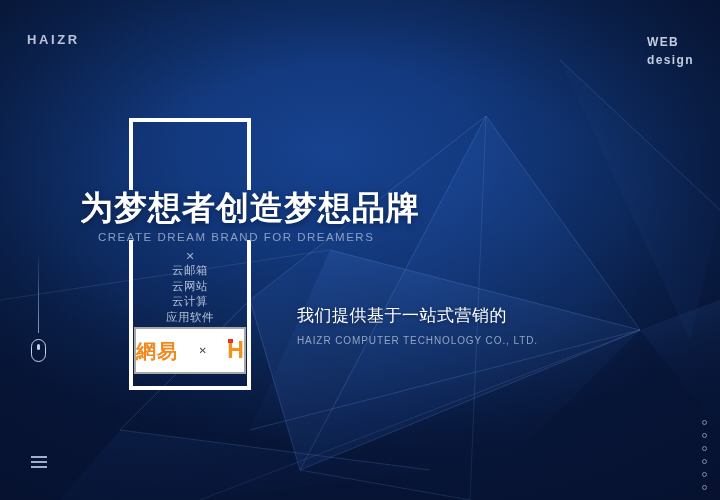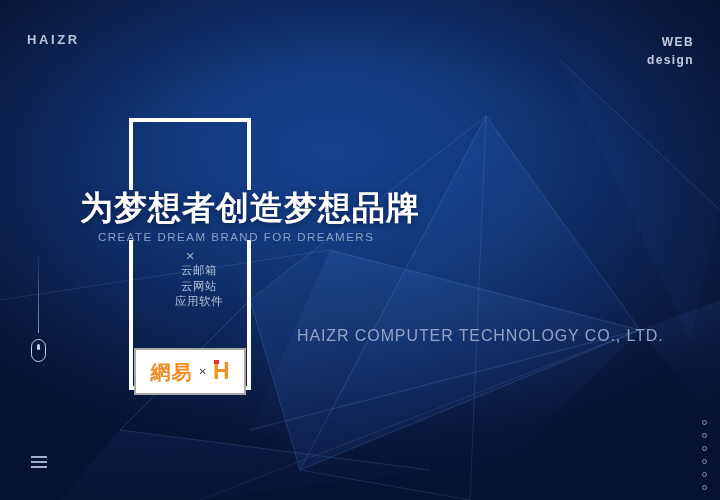--- a/index.html
+++ b/index.html
@@ -41,21 +41,21 @@
     top: 32px;
     font-size: 13px;
     font-weight: bold;
     letter-spacing: 2.6px;
     color: #b9c4d8;
   }
   .web-design {
     position: absolute;
     right: 26px;
     top: 33px;
-    text-align: right;
+    text-align: left;
     line-height: 18px;
   }
   .web-design span {
     display: block;
     font-size: 12px;
     font-weight: bold;
     letter-spacing: 1.4px;
     color: #c3cddf;
   }
 
@@ -112,42 +112,41 @@
     font-size: 11px;
     color: #9fb0cc;
     font-weight: bold;
   }
   .svc-list {
     position: absolute;
     left: 129px;
     top: 263px;
     width: 122px;
     text-align: center;
-    padding-left: 9px;
   }
   .svc-list .svc-item {
     font-size: 11.5px;
     line-height: 15.5px;
     color: #b3c1d8;
     letter-spacing: 0.5px;
   }
 
   
   .logo-card {
     position: absolute;
     left: 134px;
-    top: 348px;
+    top: 327px;
     width: 112px;
     height: 47px;
     background: #ffffff;
     border: 2px solid #a8a8a8;
     box-sizing: border-box;
     display: flex;
     align-items: center;
-    justify-content: center;
+    justify-content: space-between;
     gap: 6px;
   }
   .logo-card .wangyi {
     font-size: 20px;
     font-weight: bold;
     color: #f08a1e;
     letter-spacing: 1px;
     line-height: 20px;
   }
   .logo-card .xsep {
@@ -179,22 +178,22 @@
   }
   .copy .line {
     font-size: 17px;
     line-height: 26px;
     color: #ffffff;
     letter-spacing: 0.5px;
     white-space: nowrap;
     text-shadow: 0 1px 4px rgba(4,14,40,0.45);
   }
   .copy .company {
-    margin-top: 24px;
-    font-size: 16px;
+    margin-top: 6px;
+    font-size: 10px;
     letter-spacing: 0.9px;
     color: #93a4c4;
     white-space: nowrap;
   }
 
   
   .rail-line {
     position: absolute;
     left: 38px;
     top: 255px;
@@ -311,33 +310,35 @@
     <div class="bar bottom"></div>
   </div>
 
   <div class="headline">为梦想者创造梦想品牌</div>
   <div class="headline-sub">CREATE DREAM BRAND FOR DREAMERS</div>
 
   <div class="svc-x">✕</div>
   <div class="svc-list">
     <div class="svc-item">云邮箱</div>
     <div class="svc-item">云网站</div>
+    <div class="svc-item">云计算</div>
     <div class="svc-item">应用软件</div>
   </div>
 
   <div class="logo-card">
     <span class="wangyi">網易</span>
     <span class="xsep">✕</span>
     <span class="hmark">
       <span class="dot"></span>
       <span>H</span>
     </span>
   </div>
 
   <div class="copy">
+    <div class="line">我们提供基于一站式营销的</div>
     <div class="company">HAIZR  COMPUTER TECHNOLOGY CO., LTD.</div>
   </div>
 
   <div class="rail-line"></div>
   <div class="mouse-icon">
     <span class="wheel"></span>
   </div>
   <div class="hamburger">
     <i></i>
     <i></i>

